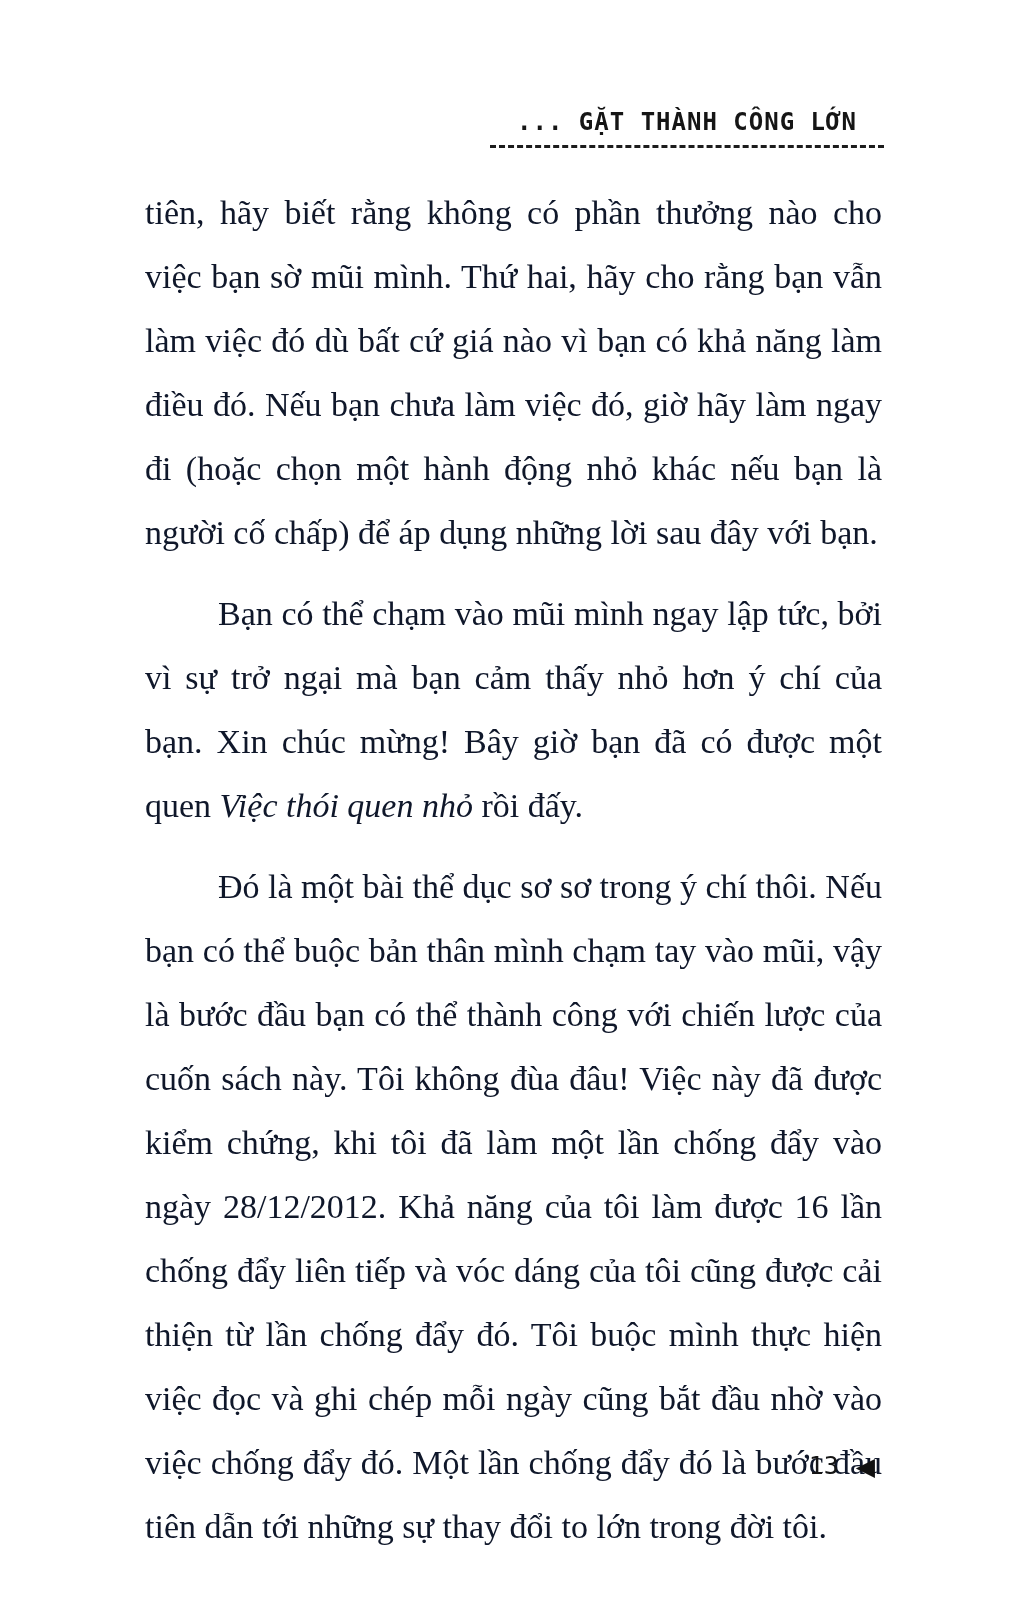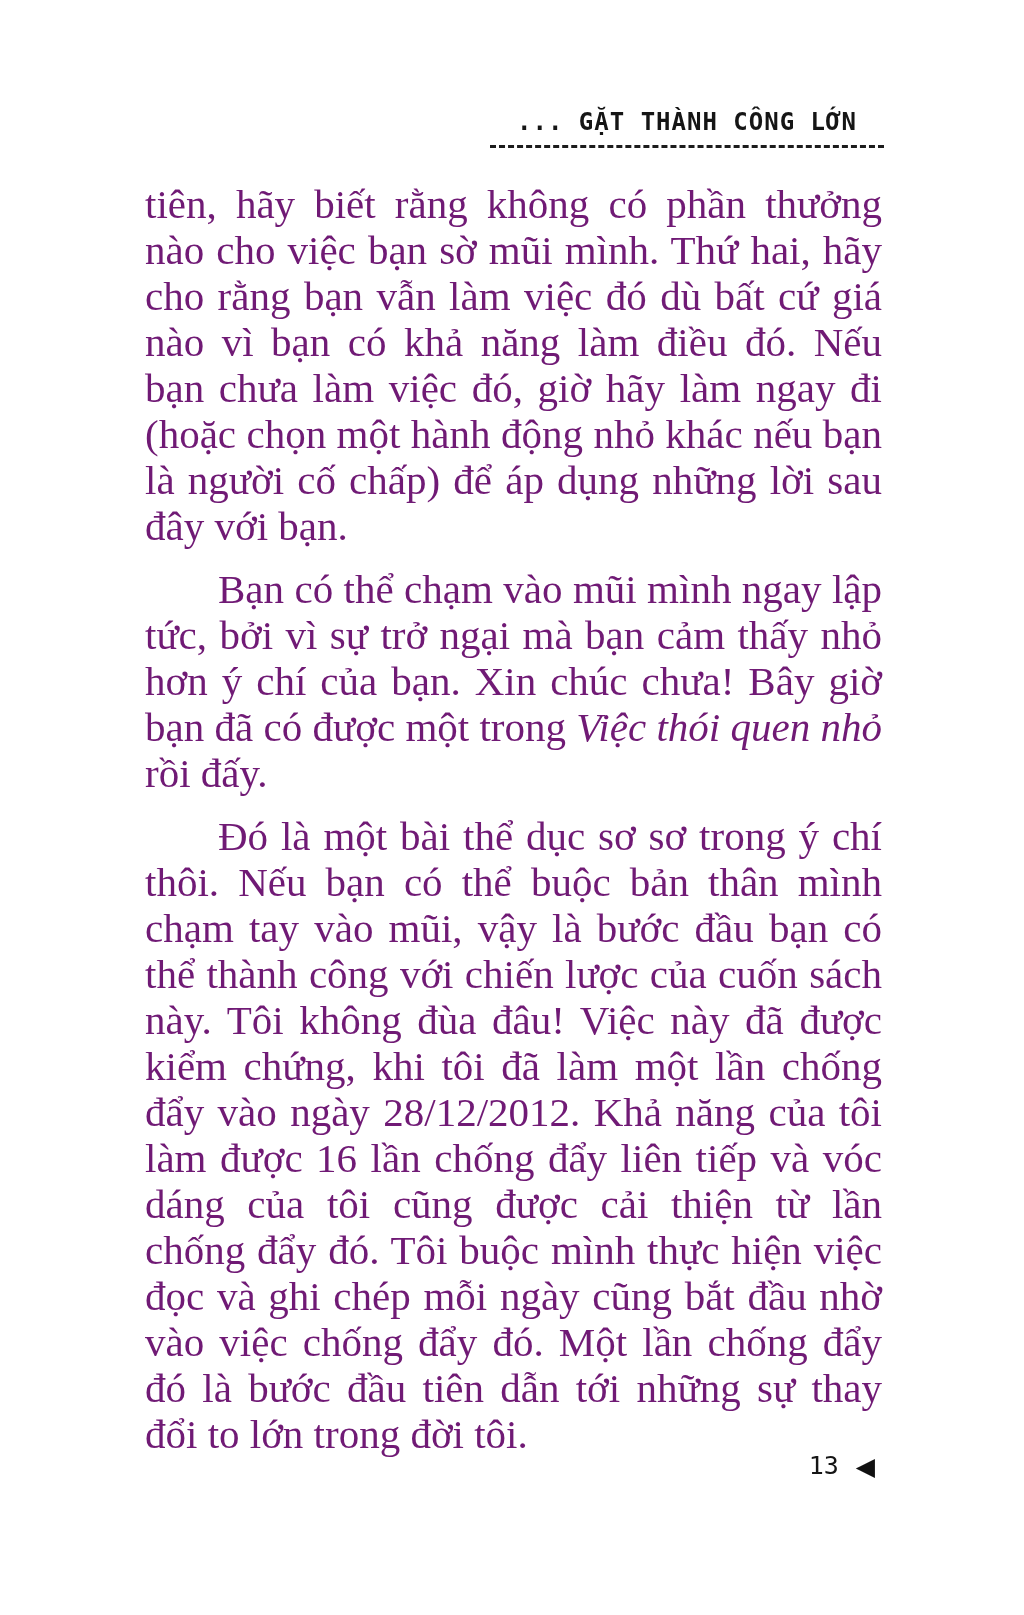--- a/index.html
+++ b/index.html
@@ -35,24 +35,24 @@
     margin-top: 9px;
     width: 100%;
     height: 0;
     border-bottom: 3px dashed #1c1c1c;
   }
   .body-text {
     position: absolute;
     left: 145px;
     top: 181px;
     width: 737px;
-    font-size: 41px;
-    line-height: 46px;
+    font-size: 34px;
+    line-height: 64px;
     text-align: justify;
-    color: #701a75;
+    color: #0f172a;
   }
   .body-text p.para {
     margin: 0 0 17px 0;
     padding: 0;
   }
   .body-text p.para.indent {
     text-indent: 73px;
   }
   .body-text p.para.cont-next-page {
     text-align-last: justify;
@@ -89,21 +89,21 @@
 <div class="page">
 
   <div class="running-head">
     <div class="running-head-title">... GẶT THÀNH CÔNG LỚN</div>
     <div class="running-head-rule"></div>
   </div>
 
   <div class="body-text">
 
   <p class="para"><span>tiên, hãy biết rằng không có phần thưởng nào cho việc bạn sờ mũi mình. Thứ hai, hãy cho rằng bạn vẫn làm việc đó dù bất cứ giá nào vì bạn có khả năng làm điều đó. Nếu bạn chưa làm việc đó, giờ hãy làm ngay đi (hoặc chọn một hành động nhỏ khác nếu bạn là người cố chấp) để áp dụng những lời sau đây với bạn.</span></p>
-      <p class="para indent"><span>Bạn có thể chạm vào mũi mình ngay lập tức, bởi vì sự trở ngại mà bạn cảm thấy nhỏ hơn ý chí của bạn. Xin chúc chưa! Bây giờ bạn đã có được một trong </span><span class="italic">Việc thói quen nhỏ</span><span> rồi đấy.</span></p>
+      <p class="para indent"><span>Bạn có thể chạm vào mũi mình ngay lập tức, bởi vì sự trở ngại mà bạn cảm thấy nhỏ hơn ý chí của bạn. Xin chúc mừng! Bây giờ bạn đã có được một quen </span><span class="italic">Việc thói quen nhỏ</span><span> rồi đấy.</span></p>
       <p class="para indent"><span>Đó là một bài thể dục sơ sơ trong ý chí thôi. Nếu bạn có thể buộc bản thân mình chạm tay vào mũi, vậy là bước đầu bạn có thể thành công với chiến lược của cuốn sách này. Tôi không đùa đâu! Việc này đã được kiểm chứng, khi tôi đã làm một lần chống đẩy vào ngày 28/12/2012. Khả năng của tôi làm được 16 lần chống đẩy liên tiếp và vóc dáng của tôi cũng được cải thiện từ lần chống đẩy đó. Tôi buộc mình thực hiện việc đọc và ghi chép mỗi ngày cũng bắt đầu nhờ vào việc chống đẩy đó. Một lần chống đẩy đó là bước đầu tiên dẫn tới những sự thay đổi to lớn trong đời tôi.</span></p>
     </div>
 
   <div class="page-footer">
     <span class="page-number">13</span>
     <span class="corner-triangle">◀</span>
   </div>
 
 </div>
 

